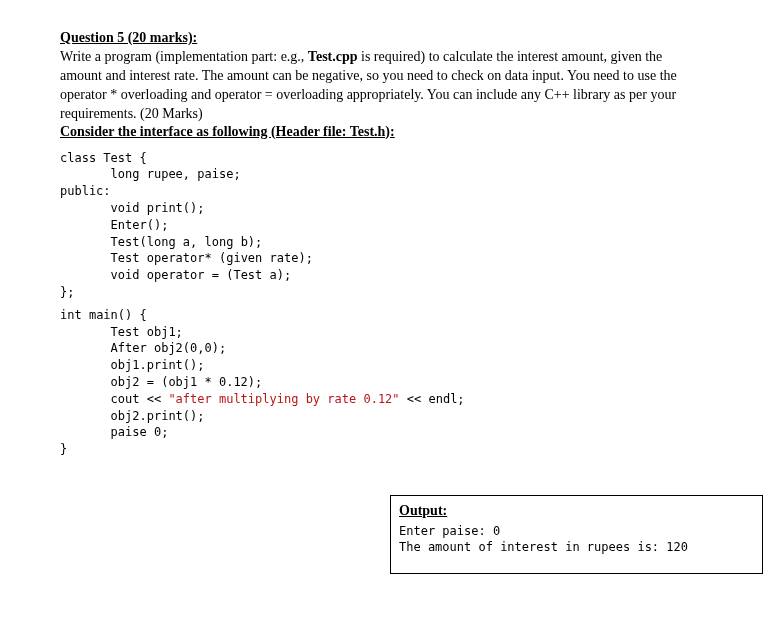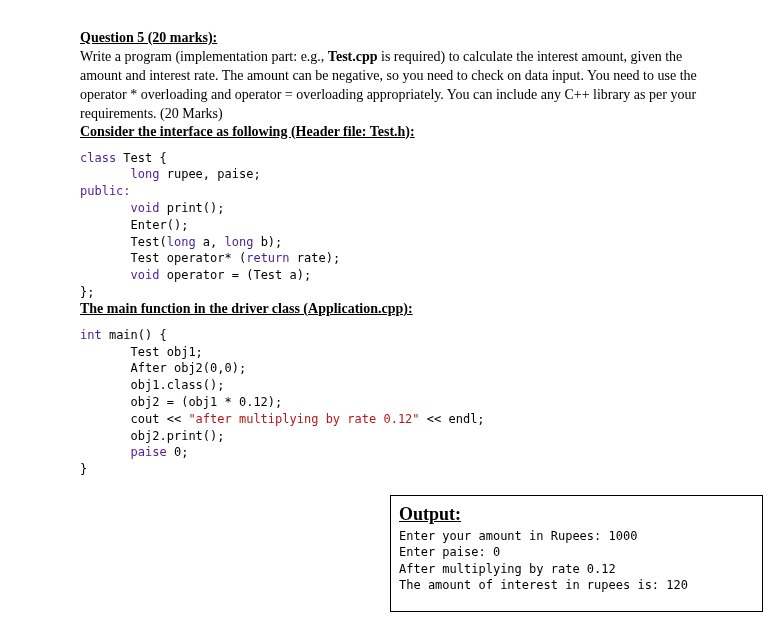--- a/index.html
+++ b/index.html
@@ -7,21 +7,21 @@
       padding: 0;
       font-family: "Times New Roman", serif;
       font-size: 14px;
       background: #fff;
       color: #000;
       width: 783px;
       height: 618px;
       box-sizing: border-box;
     }
     .container {
-      padding: 30px 80px 20px 80px;
+      padding: 30px 80px 20px 60px;
     }
     .heading {
       font-weight: bold;
       text-decoration: underline;
       margin-bottom: 2px;
     }
     .body-text {
       line-height: 1.35;
     }
     .bold {
@@ -33,21 +33,21 @@
       margin-bottom: 10px;
     }
     .code-block {
       font-family: Consolas, monospace;
       font-size: 12px;
       line-height: 1.4;
       white-space: pre;
       margin-top: 6px;
     }
     .c-keyword {
-      color: #4c1d95;
+      color: #000000;
     }
     .c-type {
       color: #000000;
     }
     .c-string {
       color: #b81619;
     }
     .output-box {
       position: absolute;
       left: 390px;
@@ -57,21 +57,21 @@
       padding: 6px 8px 18px 8px;
       font-family: Consolas, monospace;
       font-size: 12px;
       line-height: 1.35;
       background: #fff;
     }
     .output-title {
       font-family: "Times New Roman", serif;
       font-weight: bold;
       text-decoration: underline;
-      font-size: 18px;
+      font-size: 14px;
       margin-bottom: 2px;
     }
     .main-area {
       position: relative;
     }
   </style>
 </head>
 <body>
 
 <div class="main-area">
@@ -84,39 +84,36 @@
   </div>
 
   <div class="section-heading">Consider the interface as following (Header file: Test.h):</div>
 
   <div class="code-block"><span class="c-keyword">class</span><span> Test {</span>
 <span>       </span><span class="c-keyword">long</span><span> rupee, paise;</span>
 <span class="c-keyword">public:</span>
 <span>       </span><span class="c-keyword">void</span><span> print();</span>
 <span>       </span><span>Enter();</span>
 <span>       </span><span>Test(</span><span class="c-keyword">long</span><span> a, </span><span class="c-keyword">long</span><span> b);</span>
-<span>       </span><span class="c-type">Test operator*</span><span> (</span><span class="c-keyword">return</span><span> rate);</span>
+<span>       </span><span class="c-type">Test operator*</span><span> (</span><span class="c-keyword">given</span><span> rate);</span>
 <span>       </span><span class="c-keyword">void</span><span class="c-type"> operator =</span><span> (Test a);</span>
 <span>};</span></div>
 
-  <div class="section-heading">The main function in the driver class (Application.cpp):</div>
 
   <div class="code-block"><span class="c-keyword">int</span><span> main() {</span>
 <span>       </span><span>Test obj1;</span>
 <span>       </span><span>After obj2(0,0);</span>
-<span>       </span><span>obj1.class();</span>
+<span>       </span><span>obj1.print();</span>
 <span>       </span><span>obj2 = (obj1 * 0.12);</span>
 <span>       </span><span>cout &lt;&lt; </span><span class="c-string">"after multiplying by rate 0.12"</span><span> &lt;&lt; endl;</span>
 <span>       </span><span>obj2.print();</span>
 <span>       </span><span class="c-keyword">paise</span><span> 0;</span>
 <span>}</span></div>
 
 </div>
 
 <div class="output-box">
   <div class="output-title">Output:</div>
-  <div>Enter your amount in Rupees: 1000</div>
   <div>Enter paise: 0</div>
-  <div>After multiplying by rate 0.12</div>
   <div>The amount of interest in rupees is: 120</div>
 </div>
 
 </div>
 
 </body></html>

